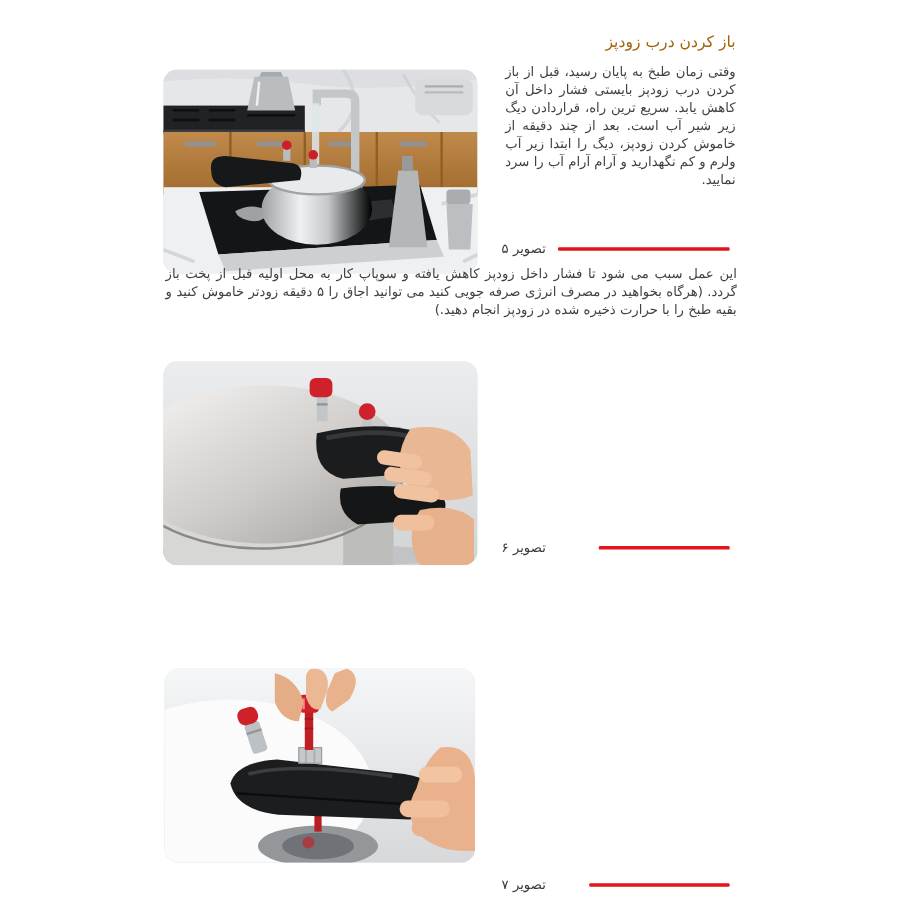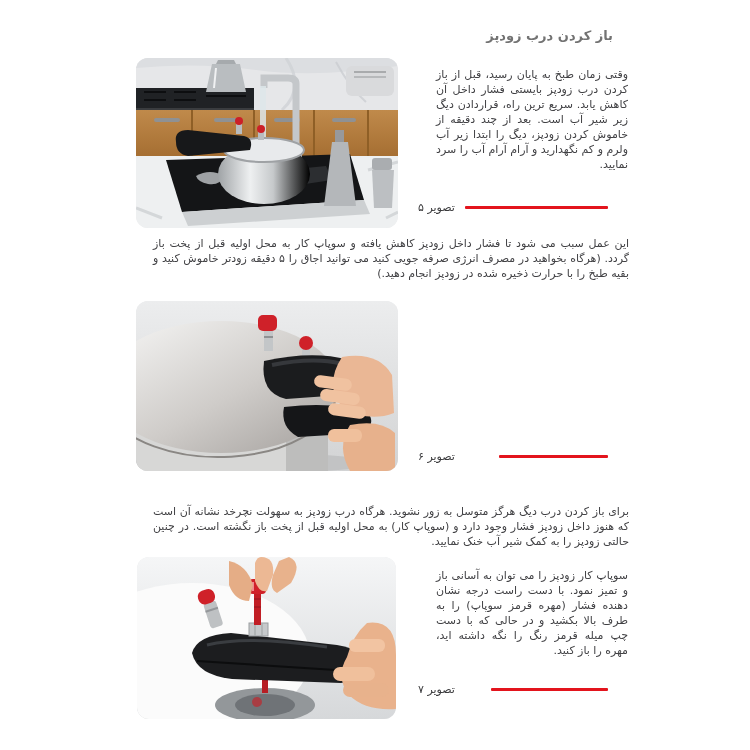--- a/index.html
+++ b/index.html
@@ -2,25 +2,25 @@
 <html lang="fa"><head>
 <meta charset="utf-8">
 <style>
   html,body { margin:0; padding:0; background:#ffffff; }
   .page {
     position:relative; width:750px; height:750px; background:#ffffff;
     font-family:"DejaVu Sans", sans-serif; overflow:hidden;
   }
   .heading {
     position:absolute; top:28px; right:137px; margin:0;
-    font-size:13px; font-weight:bold; color:#737373;
+    font-size:13px; font-weight:normal; color:#a16207;
     direction:rtl; letter-spacing:0;
   }
   .body-par {
-    position:absolute; margin:16px; direction:rtl;
+    position:absolute; margin:1px; direction:rtl;
     font-size:11px; line-height:15px; color:#414144;
     text-align:justify;
   }
   .col   { left:420px; width:192px; }
   .wide  { left:137px; width:476px; }
   .p1 { top:51px; }
   .pA { top:220px; }
   .p2 { top:302px; }
   .pB { top:488px; }
   .p3 { top:552px; }
@@ -31,21 +31,21 @@
   .ph1 { top:58px;  height:170px; }
   .ph2 { top:301px; height:170px; }
   .ph3 { top:557px; left:137px; width:259px; height:162px; }
   .photo svg { display:block; width:100%; height:100%; }
   .caption {
     position:absolute; left:418px; width:190px; height:14px;
     display:flex; align-items:center; gap:10px;
   }
   .c5 { top:200px; }
   .c6 { top:449px;gap:44px; }
-  .c7 { top:682px;gap:36px; }
+  .c7 { top:730px;gap:36px; }
   .cap-text {
     font-size:11px; color:#3a3a3c; direction:rtl; white-space:nowrap;
   }
   .cap-rule { flex:1; height:3px; background:#e3141d; border-radius:1px; }
 </style>
 </head>
 <body>
 
 <div class="page">
 
@@ -180,21 +180,20 @@
       <rect x="192" y="128" width="34" height="13" rx="6" fill="#f0c09c"></rect>
     </svg>
   </figure>
 
 
   <div class="caption c6">
     <span class="cap-text">تصویر ۶</span>
     <div class="cap-rule"></div>
   </div>
 
-  <p class="body-par wide pB">برای باز کردن درب دیگ هرگز متوسل به زور نشوید. هرگاه درب زودپز به سهولت نچرخد نشانه آن است که هنوز داخل زودپز فشار وجود دارد و (سوپاپ کار) به محل اولیه قبل از پخت باز نگشته است. در چنین حالتی زودپز را به کمک شیر آب خنک نمایید.</p>
 
   <figure class="photo ph3">
     <svg viewBox="0 0 259 162" preserveAspectRatio="none">
       <defs>
         <linearGradient id="bg3" x1="0" y1="0" x2="0" y2="1">
           <stop offset="0" stop-color="#f5f6f7"></stop>
             <stop offset="1" stop-color="#d6d8da"></stop>
         </linearGradient>
       </defs>
       <rect x="0" y="0" width="259" height="162" fill="url(#bg3)"></rect>
@@ -229,20 +228,19 @@
       <path d="M152,0 Q166,6 154,26 L140,36 Q132,32 136,18 L142,4 Z" fill="#e8b28c"></path>
       <path d="M92,4 Q110,8 116,28 L112,44 Q98,44 92,28 Z" fill="#e5ad86"></path>
 
       <path d="M230,66 Q259,62 259,98 L259,152 Q228,154 212,138 Q198,120 210,100 Q216,78 230,66 Z" fill="#e9b28c"></path>
       <rect x="212" y="82" width="36" height="13" rx="6" fill="#f2c4a2"></rect>
       <rect x="196" y="110" width="42" height="14" rx="7" fill="#f0c09c"></rect>
       <rect x="206" y="126" width="46" height="14" rx="7" fill="#e8b28c"></rect>
     </svg>
   </figure>
 
-  <p class="body-par col p3">سوپاپ کار زودپز را می توان به آسانی باز و تمیز نمود. با دست راست درجه نشان دهنده فشار (مهره قرمز سوپاپ) را به طرف بالا بکشید و در حالی که با دست چپ میله قرمز رنگ را نگه داشته اید، مهره را باز کنید.</p>
 
   <div class="caption c7">
     <span class="cap-text">تصویر ۷</span>
     <div class="cap-rule"></div>
   </div>
 
 </div>
 
 </body></html>

